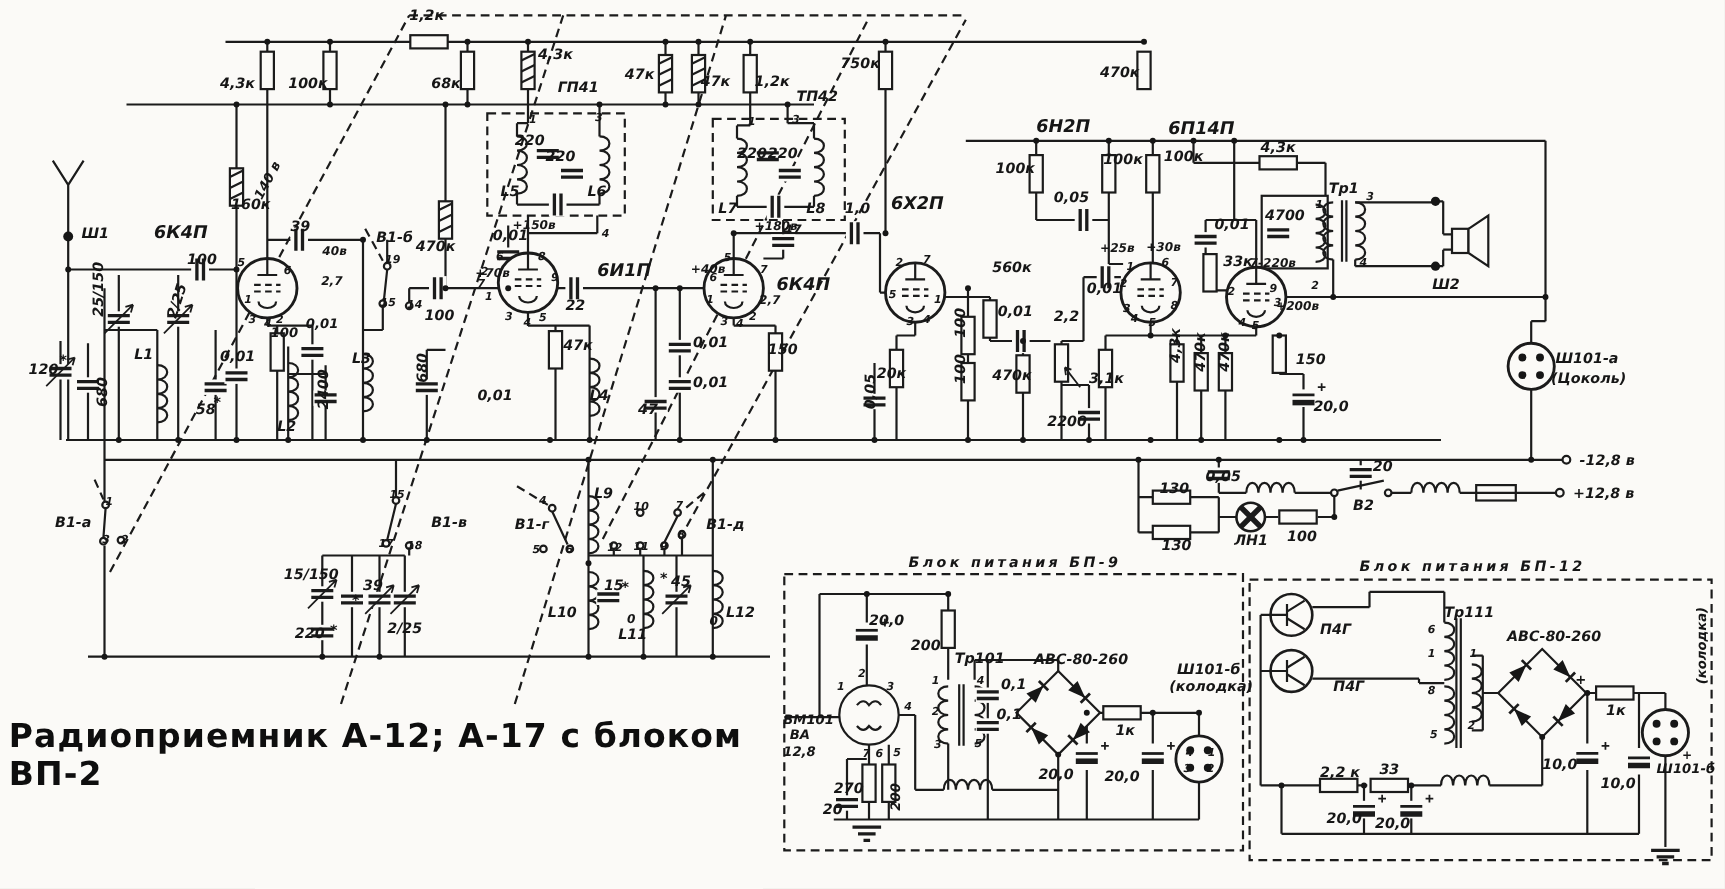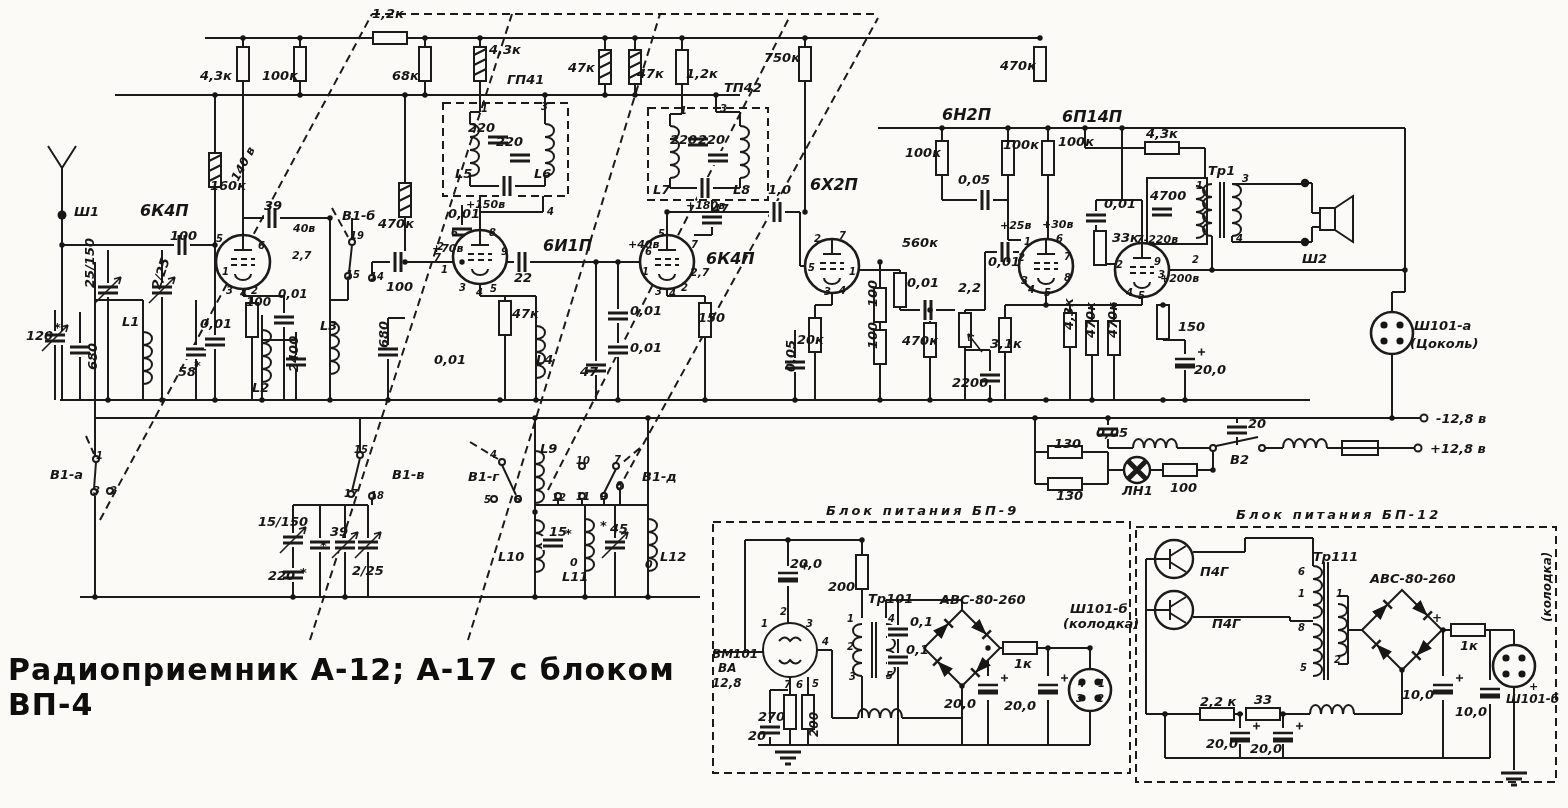--- a/index.html
+++ b/index.html
@@ -7,21 +7,21 @@
          font-family:"DejaVu Sans",sans-serif;}
   .stage svg{position:absolute;left:0;top:0;}
   .labels text{font-family:"DejaVu Sans",sans-serif;font-style:italic;font-weight:bold;fill:#161616;}
   .doc-title{position:absolute;left:8px;top:652px;width:700px;font-size:30px;font-weight:800;
              color:#0e0e0e;letter-spacing:1px;font-family:"DejaVu Sans",sans-serif;}
 </style>
 </head>
 <body>
 
 <div class="stage">
-  <div class="doc-title">Радиоприемник А-12; А-17 с блоком ВП-4</div>
+  <div class="doc-title">Радиоприемник А-12; А-17 с блоком ВП-2</div>
 
   <svg width="1568" height="808" viewBox="0 0 1568 808">
     <defs>
       <g id="rv">
           <rect x="-6" y="-17" width="12" height="34" fill="#fbfaf7"></rect>
         </g>
       <g id="rvh">
           <rect x="-6" y="-17" width="12" height="34" fill="#fbfaf7"></rect>
           <path d="M-6,-9 L6,-15 M-6,1 L6,-5 M-6,11 L6,5"></path>
         </g>

